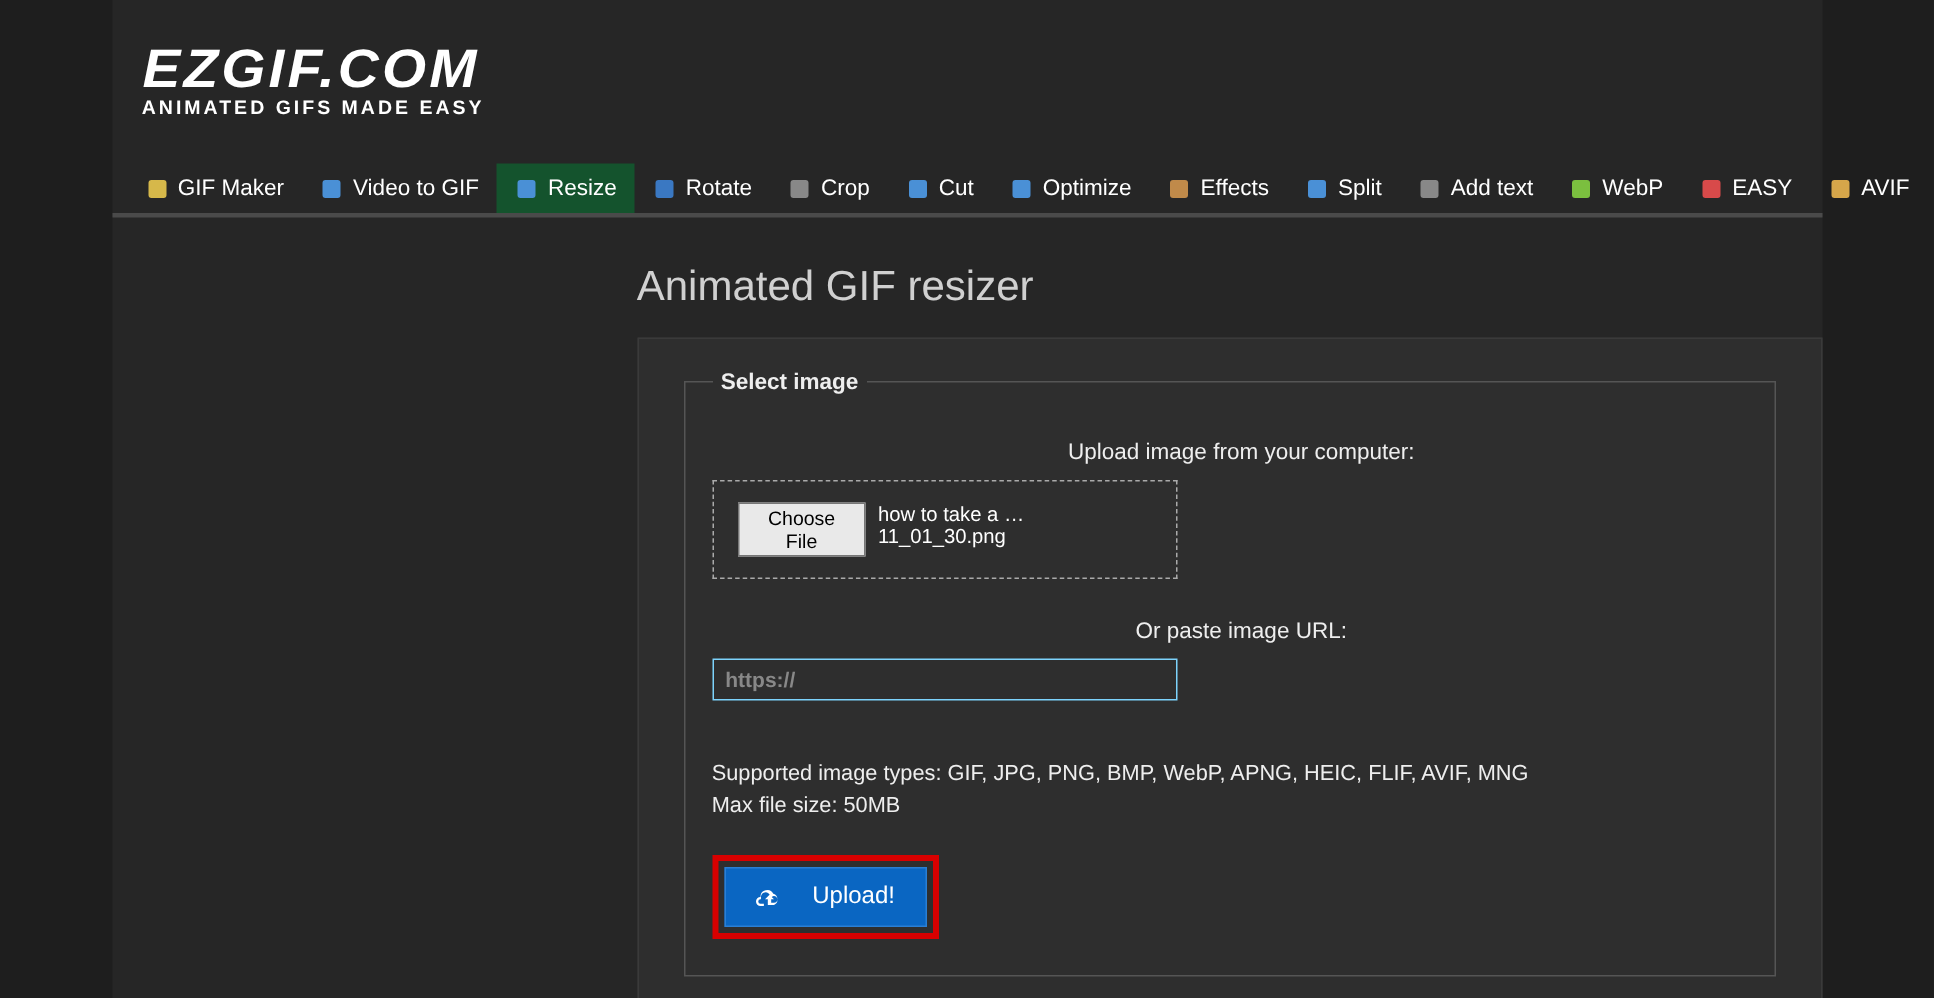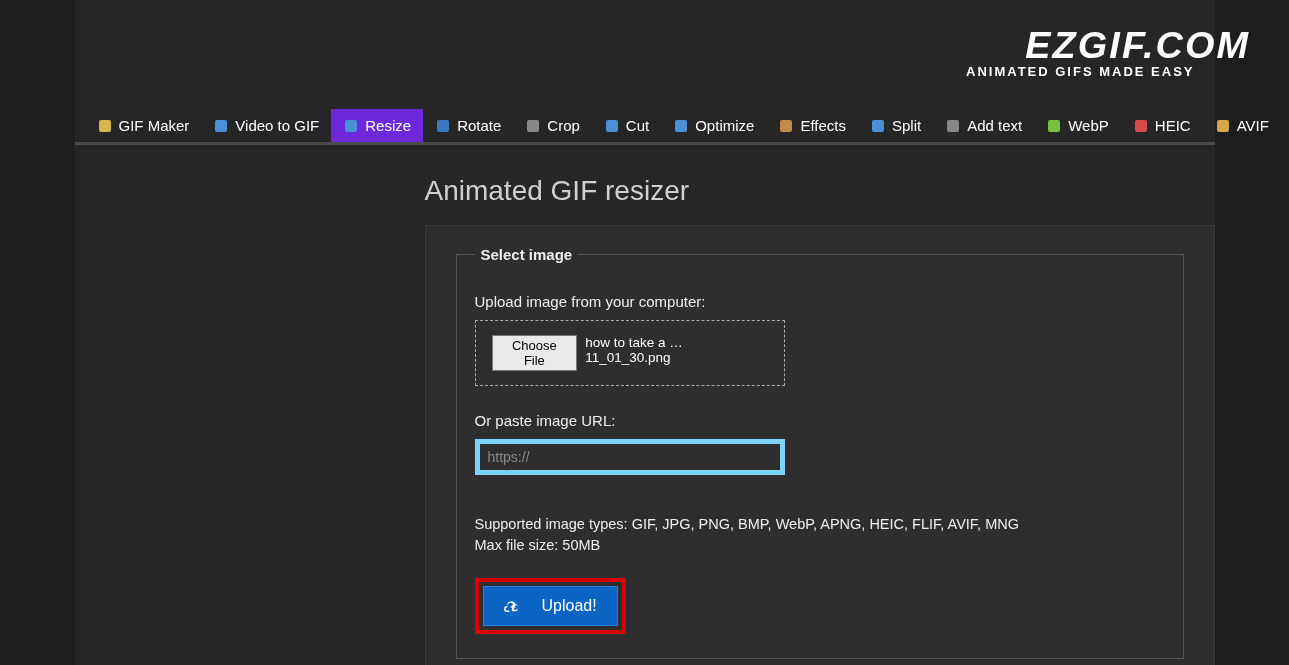--- a/index.html
+++ b/index.html
@@ -16,21 +16,20 @@
   }
   .page {
     width: 1140px;
     margin: 0 auto;
     background: #262626;
     min-height: 665px;
     position: relative;
   }
   .logo-block {
     padding: 30px 20px 10px 20px;
-    text-align: right;
   }
   .logo-main {
     font-family: "Arial Black", Impact, sans-serif;
     font-size: 36px;
     font-weight: 900;
     color: #fff;
     letter-spacing: 2px;
     line-height: 0.9;
     font-style: italic;
     transform: scaleX(1.05);
@@ -56,21 +55,21 @@
     display: flex;
     align-items: center;
     padding: 8px 12px;
     color: #fff;
     font-size: 15px;
     cursor: pointer;
     gap: 6px;
     white-space: nowrap;
   }
   .nav-item.active {
-    background: #6d28d9;
+    background: #14532d;
   }
   .nav-icon {
     width: 16px;
     height: 16px;
     display: inline-flex;
     align-items: center;
     justify-content: center;
   }
 
   .content {
@@ -99,20 +98,21 @@
     font-weight: 600;
     font-size: 15px;
     color: #eee;
     padding: 0 6px;
   }
 
   .label-line {
     font-size: 15px;
     color: #eee;
     margin: 12px 0 10px 0;
+    text-align: center;
   }
 
   .file-drop {
     border: 1px dashed #aaa;
     padding: 14px 16px;
     width: 310px;
     display: flex;
     align-items: flex-start;
     gap: 8px;
     font-size: 14px;
@@ -128,25 +128,26 @@
     cursor: pointer;
   }
   .file-name {
     font-size: 13.5px;
     color: #fff;
   }
 
   .url-input {
     width: 310px;
     background: #2e2e2e;
-    border: 5px solid #7dd3fc;
+    border: 1px solid #7dd3fc;
     color: #fde047;
     padding: 5px 8px;
     font-size: 14px;
     font-family: inherit;
+    font-weight: bold;
   }
   .url-input::placeholder { color: #888; }
 
   .support-text {
     font-size: 14.5px;
     color: #eee;
     margin-top: 39px;
     line-height: 1.45;
   }
 
@@ -269,21 +270,21 @@
             </svg>
           </span>
           <span>WebP</span>
         </div>
         <div class="nav-item">
           <span class="nav-icon">
             <svg width="14" height="14" viewBox="0 0 14 14">
               <rect x="1" y="1" width="12" height="12" rx="2" fill="#d84a4a"></rect>
             </svg>
           </span>
-          <span>HEIC</span>
+          <span>EASY</span>
         </div>
         <div class="nav-item">
           <span class="nav-icon">
             <svg width="14" height="14" viewBox="0 0 14 14">
               <rect x="1" y="1" width="12" height="12" rx="2" fill="#d6a64a"></rect>
             </svg>
           </span>
           <span>AVIF</span>
         </div>
       </div>

